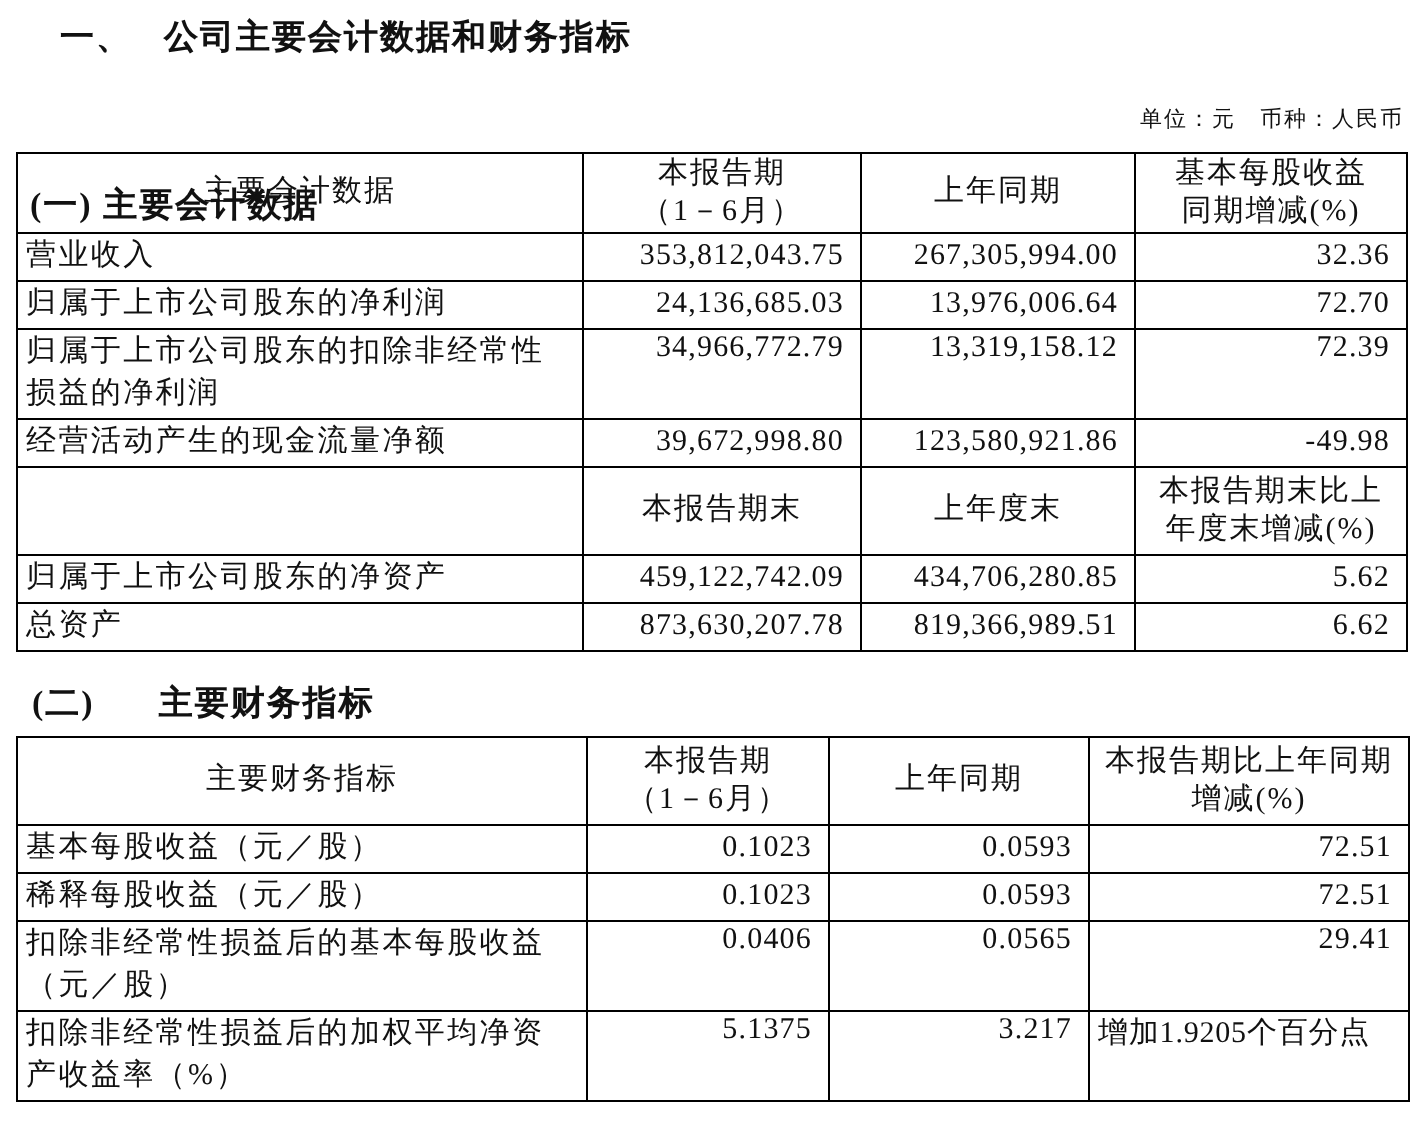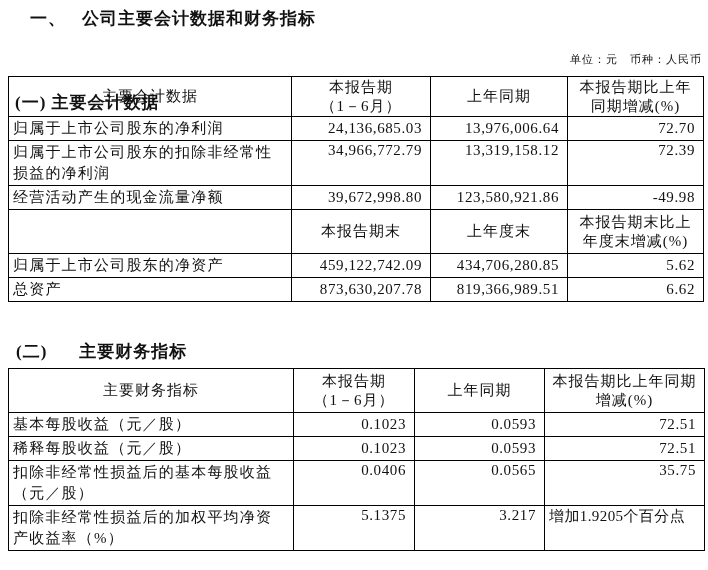--- a/index.html
+++ b/index.html
@@ -99,21 +99,27 @@
       <col style="width:283px">
       <col style="width:139px">
       <col style="width:137px">
       <col style="width:136px">
     </colgroup>
   <tbody>
       <tr class="h40">
     <td class="th">主要会计数据</td>
     <td class="th"><span>本报告期</span><br><span>（1－6月）</span></td>
     <td class="th">上年同期</td>
-    <td class="th"><span>本报告期比上年</span><br><span>同期增减(%)</span></td>
+    <td class="th"><span>基本每股收益</span><br><span>同期增减(%)</span></td>
+  </tr>
+  <tr class="h23">
+    <td class="lbl">营业收入</td>
+    <td class="num">353,812,043.75</td>
+    <td class="num">267,305,994.00</td>
+    <td class="num">32.36</td>
   </tr>
   <tr class="h23">
     <td class="lbl">归属于上市公司股东的净利润</td>
     <td class="num">24,136,685.03</td>
     <td class="num">13,976,006.64</td>
     <td class="num">72.70</td>
   </tr>
   <tr class="h44">
     <td class="lbl vtop">归属于上市公司股东的扣除非经常性损益的净利润</td>
     <td class="num vtop">34,966,772.79</td>
@@ -174,21 +180,21 @@
   <tr class="h21">
     <td class="lbl">稀释每股收益（元／股）</td>
     <td class="num">0.1023</td>
     <td class="num">0.0593</td>
     <td class="num">72.51</td>
   </tr>
   <tr class="h43">
     <td class="lbl vtop">扣除非经常性损益后的基本每股收益（元／股）</td>
     <td class="num vtop">0.0406</td>
     <td class="num vtop">0.0565</td>
-    <td class="num vtop">35.75</td>
+    <td class="num vtop">29.41</td>
   </tr>
   <tr class="h42">
     <td class="lbl vtop">扣除非经常性损益后的加权平均净资产收益率（%）</td>
     <td class="num vtop">5.1375</td>
     <td class="num vtop">3.217</td>
     <td class="chg-text vtop">增加1.9205个百分点</td>
   </tr>
 </tbody>
   </table>
 

